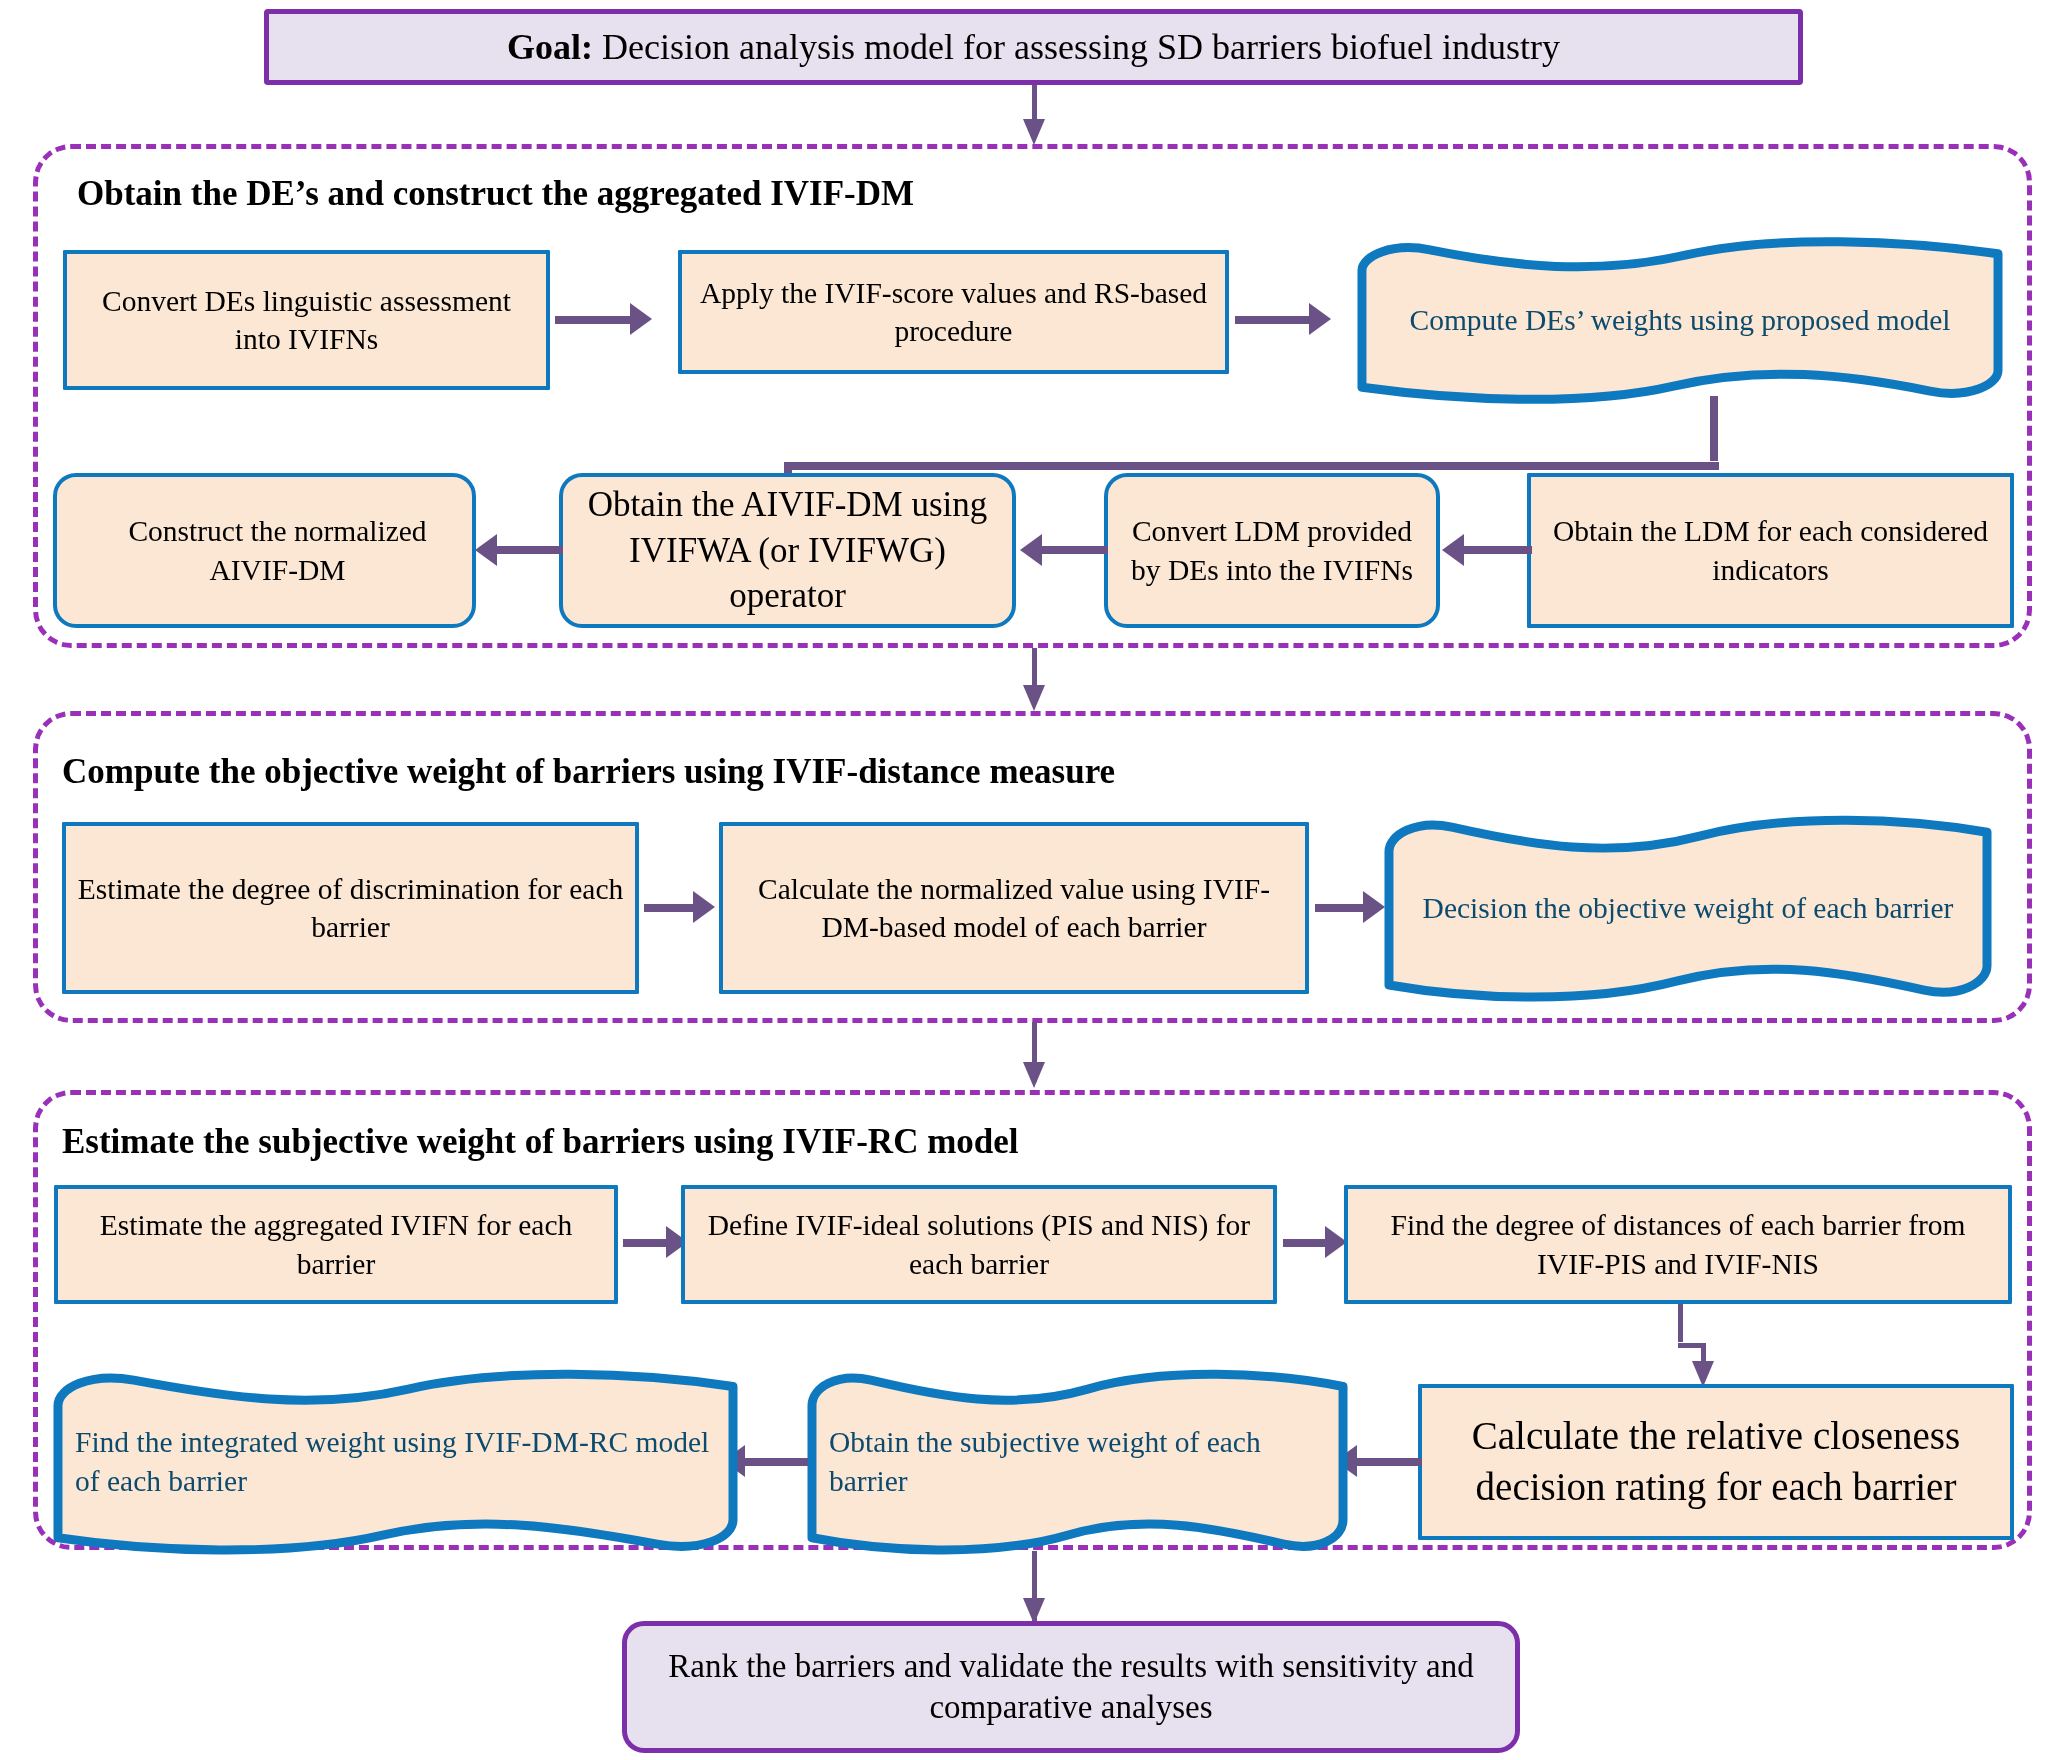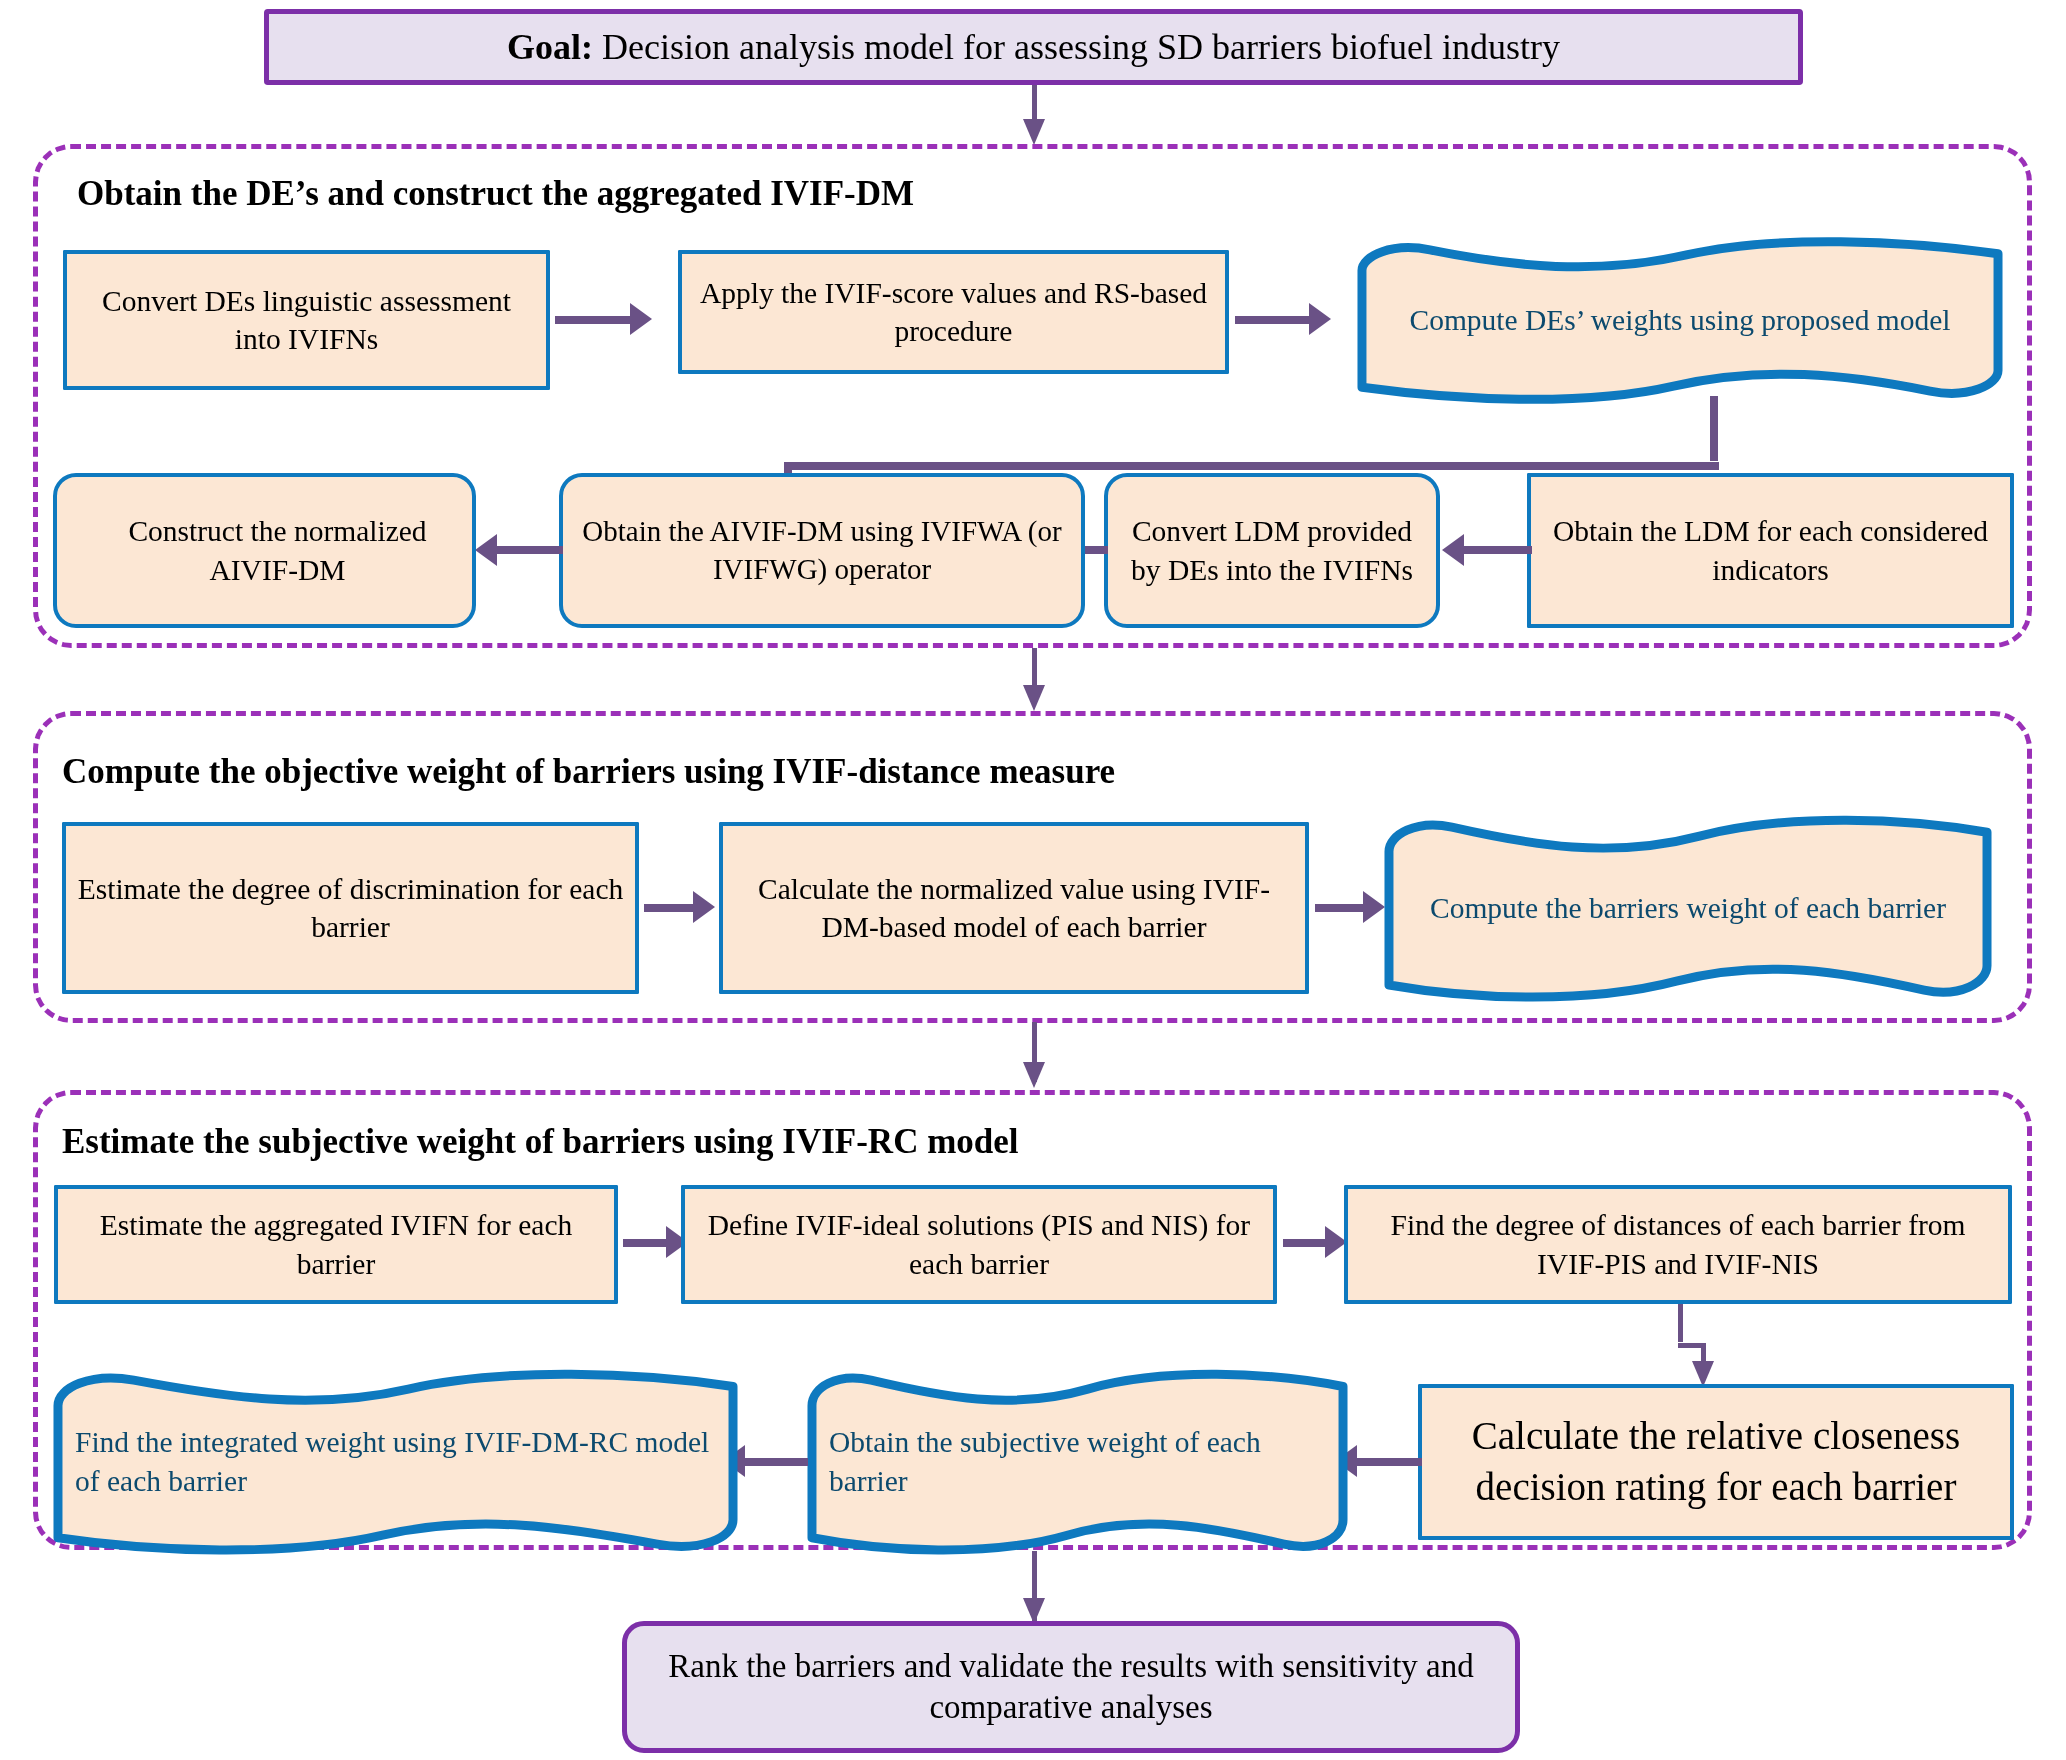--- a/index.html
+++ b/index.html
@@ -127,21 +127,21 @@
   <div class="conn h" style="left:1461px;top:546px;width:71px;"></div>
   <div class="arrowhead ah-left" style="left:1442px;top:534px;"></div>
 
   <div class="pbox rounded" style="left:1104px;top:473px;width:336px;height:155px;font-size:29.5px;">
     <span>Convert LDM provided by DEs into the IVIFNs</span>
   </div>
 
   <div class="conn h" style="left:1039px;top:546px;width:69px;"></div>
   <div class="arrowhead ah-left" style="left:1020px;top:534px;"></div>
 
-  <div class="pbox rounded" style="left:559px;top:473px;width:526px;height:155px;font-size:29px;">
+  <div class="pbox rounded" style="left:559px;top:473px;width:457px;height:155px;font-size:35px;">
     <span>Obtain the AIVIF-DM using IVIFWA (or IVIFWG) operator</span>
   </div>
 
   <div class="conn h" style="left:494px;top:546px;width:69px;"></div>
   <div class="arrowhead ah-left" style="left:475px;top:534px;"></div>
 
   <div class="pbox rounded" style="left:53px;top:473px;width:423px;height:155px;font-size:29.5px;padding-left:35px;">
     <span>Construct the normalized AIVIF-DM</span>
   </div>
 
@@ -163,21 +163,21 @@
   </div>
 
   <div class="conn h" style="left:1315px;top:904px;width:53px;"></div>
   <div class="arrowhead ah-right" style="left:1363px;top:891px;"></div>
 
   <div class="wbox" style="left:1380px;top:813px;width:616px;height:190px;font-size:29.5px;">
     <svg viewBox="0 0 960 296" preserveAspectRatio="none">
       <path d="M14,60 C14,34 56,10 112,22 C236,50 360,72 498,36 C636,0 820,8 946,30
                L946,238 C946,264 904,288 848,276 C724,248 600,226 462,262 C324,298 140,290 14,268 Z" fill="#fce7d4" stroke="#0e79bf" stroke-width="14" stroke-linejoin="round"></path>
     </svg>
-    <span class="wtxt">Compute the barriers weight of each barrier</span>
+    <span class="wtxt">Decision the objective weight of each barrier</span>
   </div>
 
   <div class="conn v thin" style="left:1032px;top:1022px;width:4.5px;height:60px;"></div>
   <div class="arrowhead ah-down-thin" style="left:1023px;top:1062px;"></div>
 
   <div class="group" style="left:33px;top:1090px;width:1999px;height:460px;"></div>
   <div class="group-title" style="left:62px;top:1122px;font-size:35px;">Estimate the subjective weight of barriers using IVIF-RC model</div>
 
   <div class="pbox sq" style="left:54px;top:1185px;width:564px;height:119px;font-size:29.5px;">
     <span>Estimate the  aggregated IVIFN for each barrier</span>

